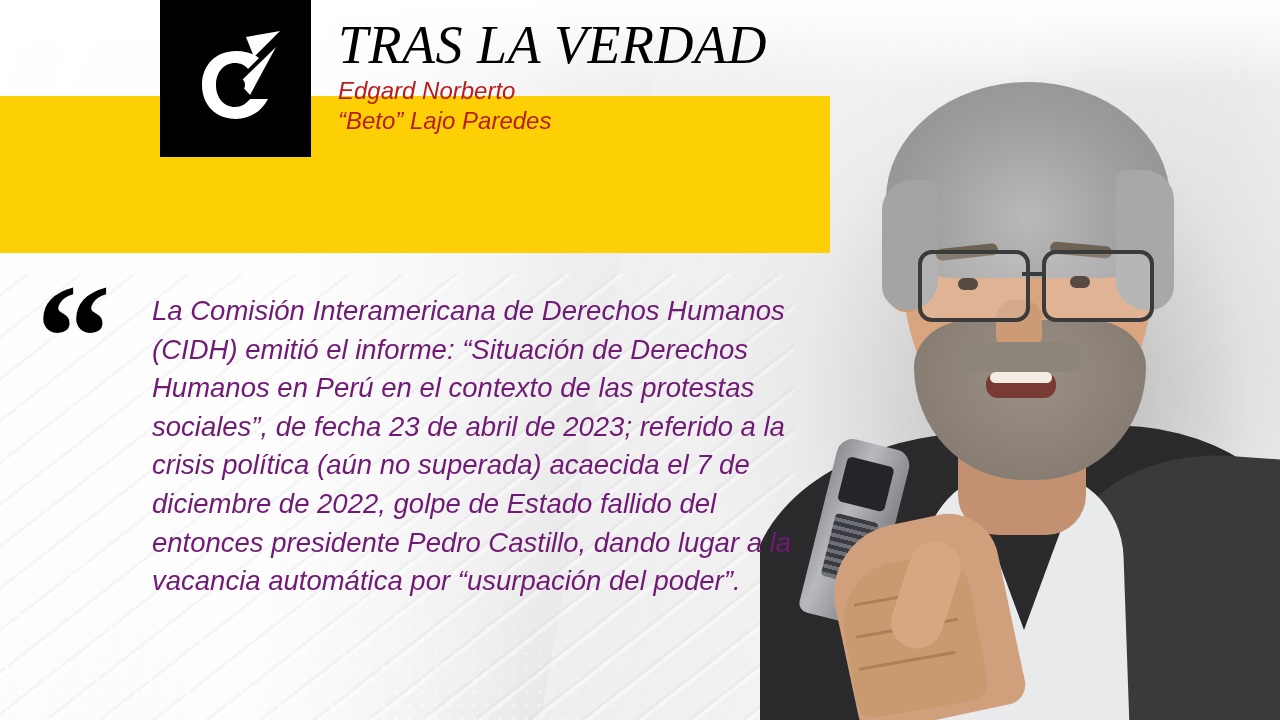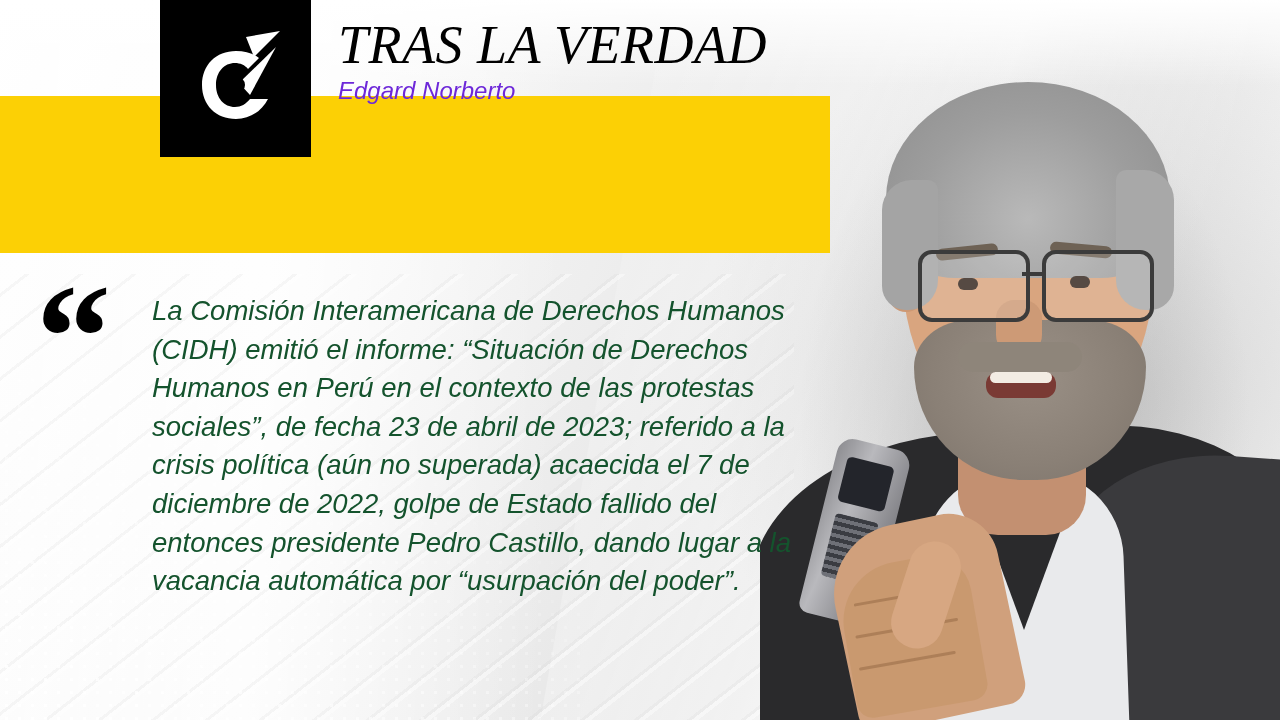--- a/index.html
+++ b/index.html
@@ -128,21 +128,21 @@
     letter-spacing: 0.5px;
     color: #000000;
     white-space: nowrap;
   }
   .host-line {
     font-family: "Liberation Sans", sans-serif;
     font-style: italic;
     font-weight: 400;
     font-size: 24px;
     line-height: 30px;
-    color: #6d28d9;
+    color: #b91c1c;
   }
 
   
   .quote-mark {
     position: absolute;
     left: 36px;
     top: 262px;
     font-family: "Liberation Serif", serif;
     font-weight: 700;
     font-size: 150px;
@@ -154,21 +154,21 @@
   .quote-body {
     position: absolute;
     left: 152px;
     top: 292px;
     width: 660px;
     font-family: "Liberation Sans", sans-serif;
     font-style: italic;
     font-weight: 400;
     font-size: 27.5px;
     line-height: 38.6px;
-    color: #14532d;
+    color: #701a75;
     text-align: left;
   }
 
   
   .person {
     position: absolute;
     right: 0;
     top: 0;
     width: 520px;
     height: 720px;
@@ -490,18 +490,19 @@
         <path d="M52 24 C32 24 18 38 18 58 C18 78 32 92 52 92 C66 92 78 84 84 72 L66 72 C62 77 57 80 51 80 C40 80 32 71 32 58 C32 45 40 36 51 36 C56 36 61 38 64 42 L75 31 C69 26 61 24 52 24 Z" fill="#ffffff"></path>
         <path d="M55 56 L92 20 L66 68 Z" fill="#ffffff"></path>
         <circle cx="52" cy="58" r="9" fill="#000000"></circle>
       </svg>
     </div>
   </div>
 
   <div class="header-titles">
     <div class="show-title">TRAS LA VERDAD</div>
     <div class="host-line">Edgard Norberto</div>
+    <div class="host-line">“Beto” Lajo Paredes</div>
   </div>
 
   <div class="quote-mark">“</div>
   <div class="quote-body">La Comisión Interamericana de Derechos Humanos (CIDH) emitió el informe: “Situación de Derechos Humanos en Perú en el contexto de las protestas sociales”, de fecha 23 de abril de 2023; referido a la crisis política (aún no superada) acaecida el 7 de diciembre de 2022, golpe de Estado fallido del entonces presidente Pedro Castillo, dando lugar a la vacancia automática por “usurpación del poder”.</div>
 
 </div>
 
 </body></html>

